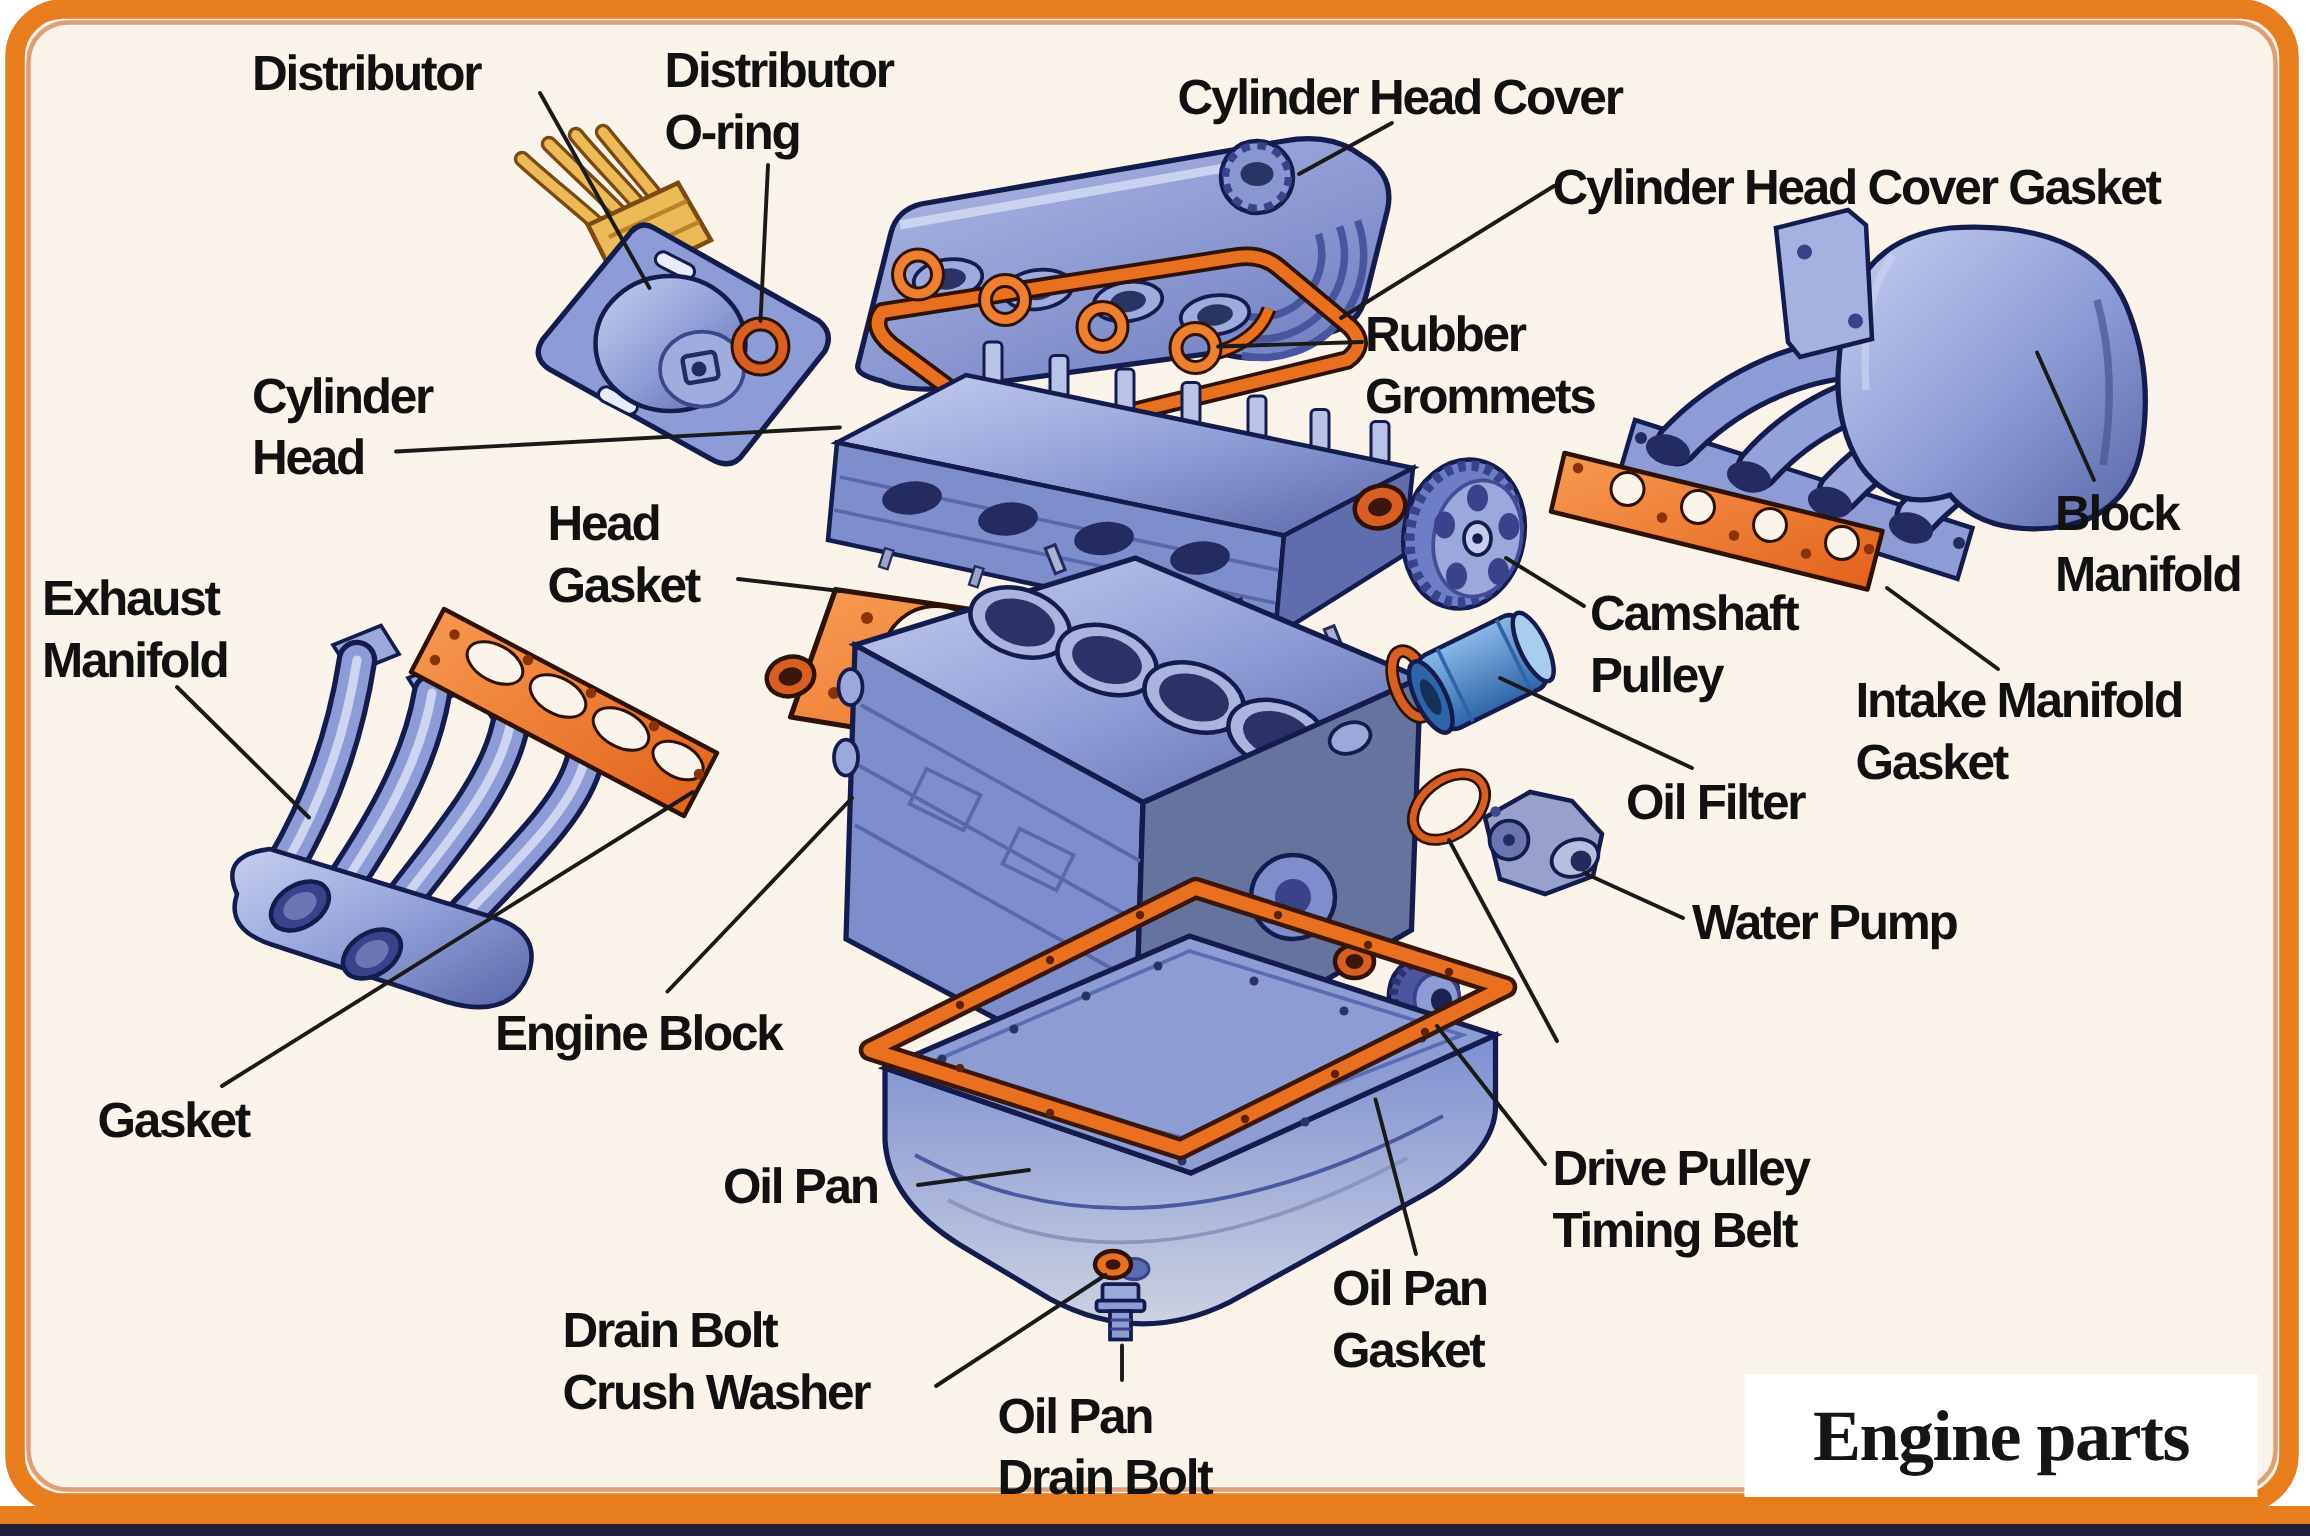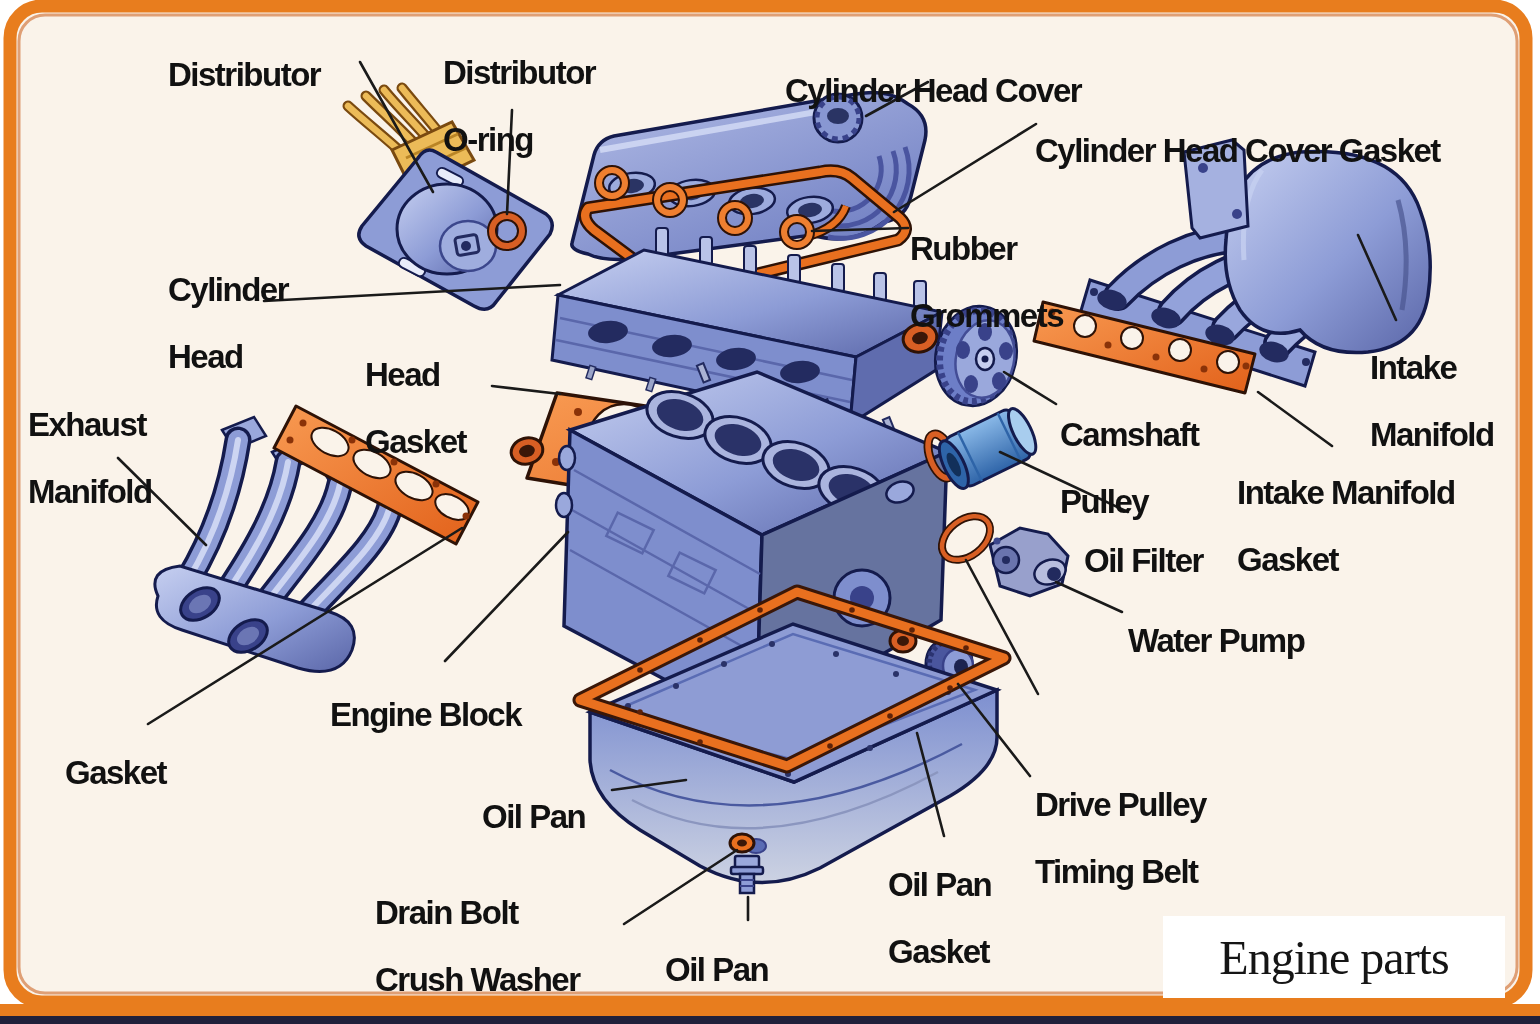--- a/index.html
+++ b/index.html
@@ -1,24 +1,24 @@
 <!DOCTYPE html>
 <html><head>
 <meta charset="utf-8">
 <style>
   html,body{margin:0;padding:0;background:#fff;}
   .canvas{position:relative;width:1540px;height:1024px;background:#ffffff;overflow:hidden;
           font-family:"Liberation Sans",sans-serif;}
   .canvas svg{position:absolute;left:0;top:0;}
   .lbl{position:absolute;font-weight:700;font-size:33px;line-height:41px;letter-spacing:-1.5px;
        color:#111;white-space:nowrap;z-index:3;}
-  .lbl span{display:block;margin-top:26px;}
+  .lbl span{display:block;}
   .title-box{position:absolute;left:1163px;top:916px;width:342px;height:82px;background:#ffffff;
              display:flex;align-items:center;justify-content:center;z-index:3;}
-  .title-box span{font-family:"Liberation Serif",serif;font-weight:400;font-size:48px;
+  .title-box span{font-family:"Liberation Serif",serif;font-weight:700;font-size:48px;
                   letter-spacing:-1px;color:#151515;}
 </style>
 </head>
 <body>
 
 <div class="canvas">
 
 <svg width="1540" height="1024" viewBox="0 0 1540 1024">
   <defs>
     <linearGradient id="gBlue" x1="0" y1="0" x2="1" y2="1">
@@ -455,21 +455,21 @@
     </div>
 <div class="lbl" style="left:365px;top:328px">
       <span>Head</span>
       <span>Gasket</span>
     </div>
 <div class="lbl" style="left:28px;top:378px">
       <span>Exhaust</span>
       <span>Manifold</span>
     </div>
 <div class="lbl" style="left:1370px;top:321px">
-      <span>Intake</span>
+      <span>Block</span>
       <span>Manifold</span>
     </div>
 <div class="lbl" style="left:1060px;top:388px">
       <span>Camshaft</span>
       <span>Pulley</span>
     </div>
 <div class="lbl" style="left:1237px;top:446px">
       <span>Intake Manifold</span>
       <span>Gasket</span>
     </div>

